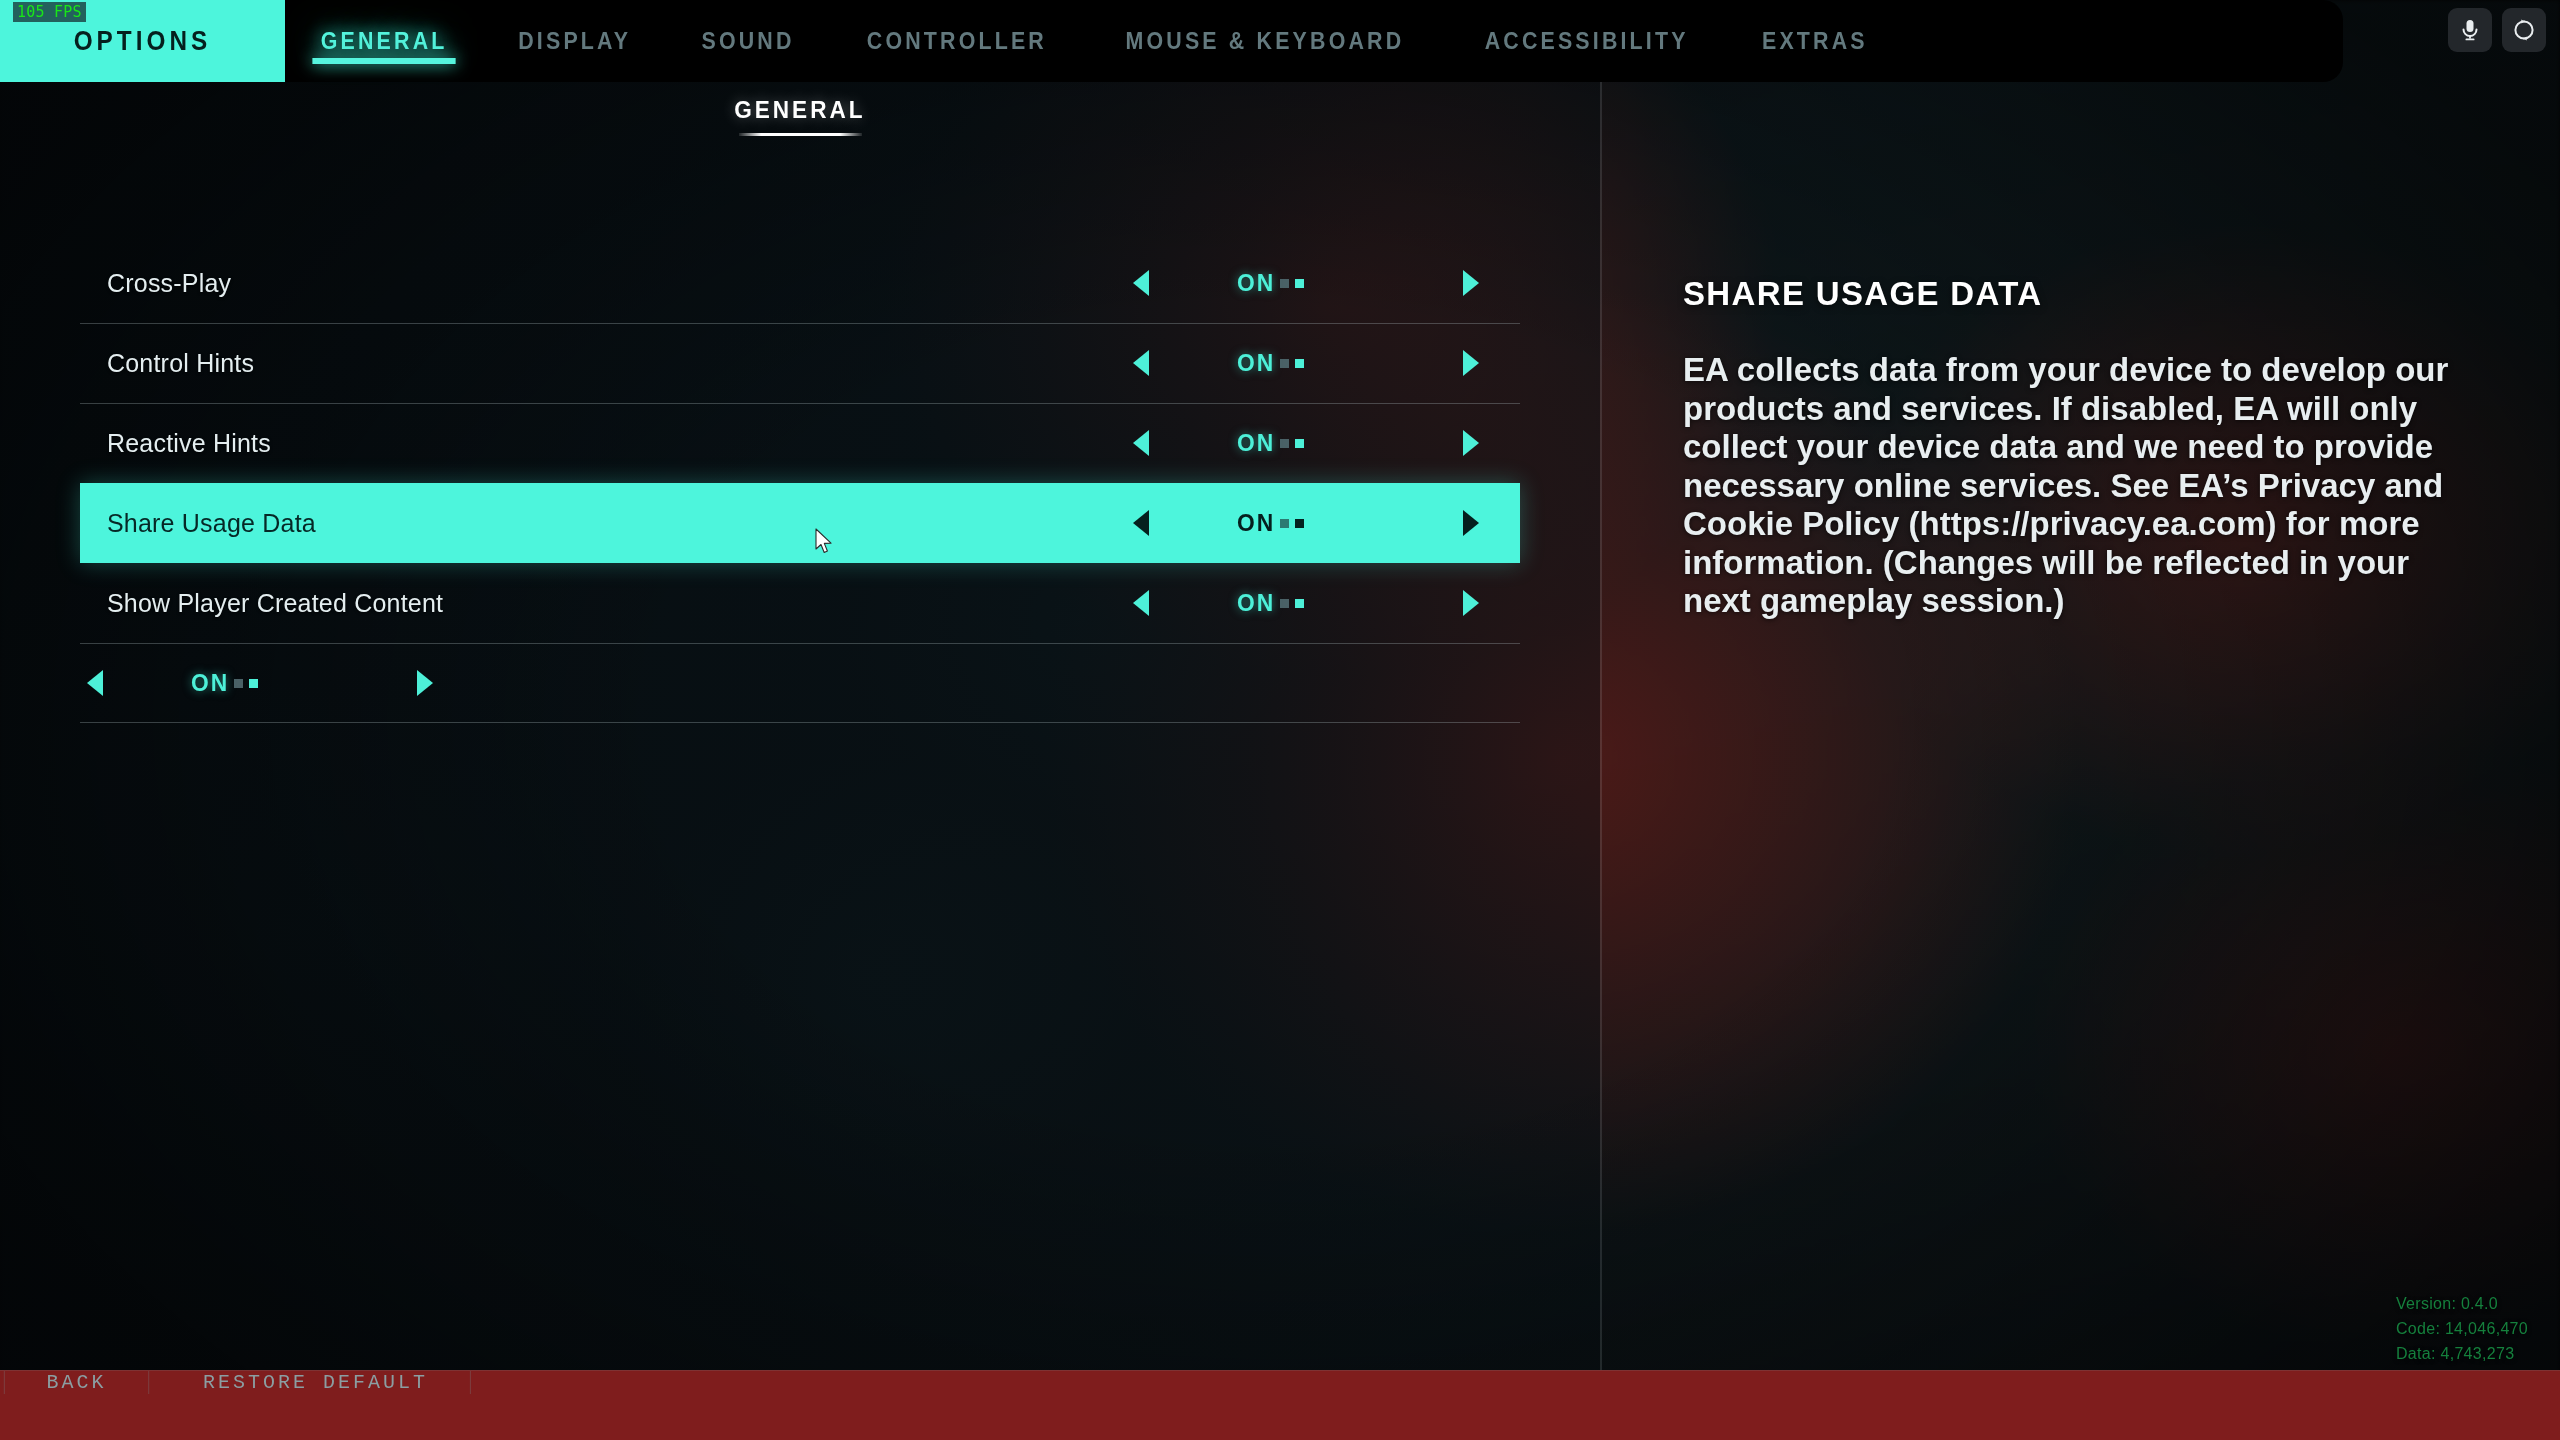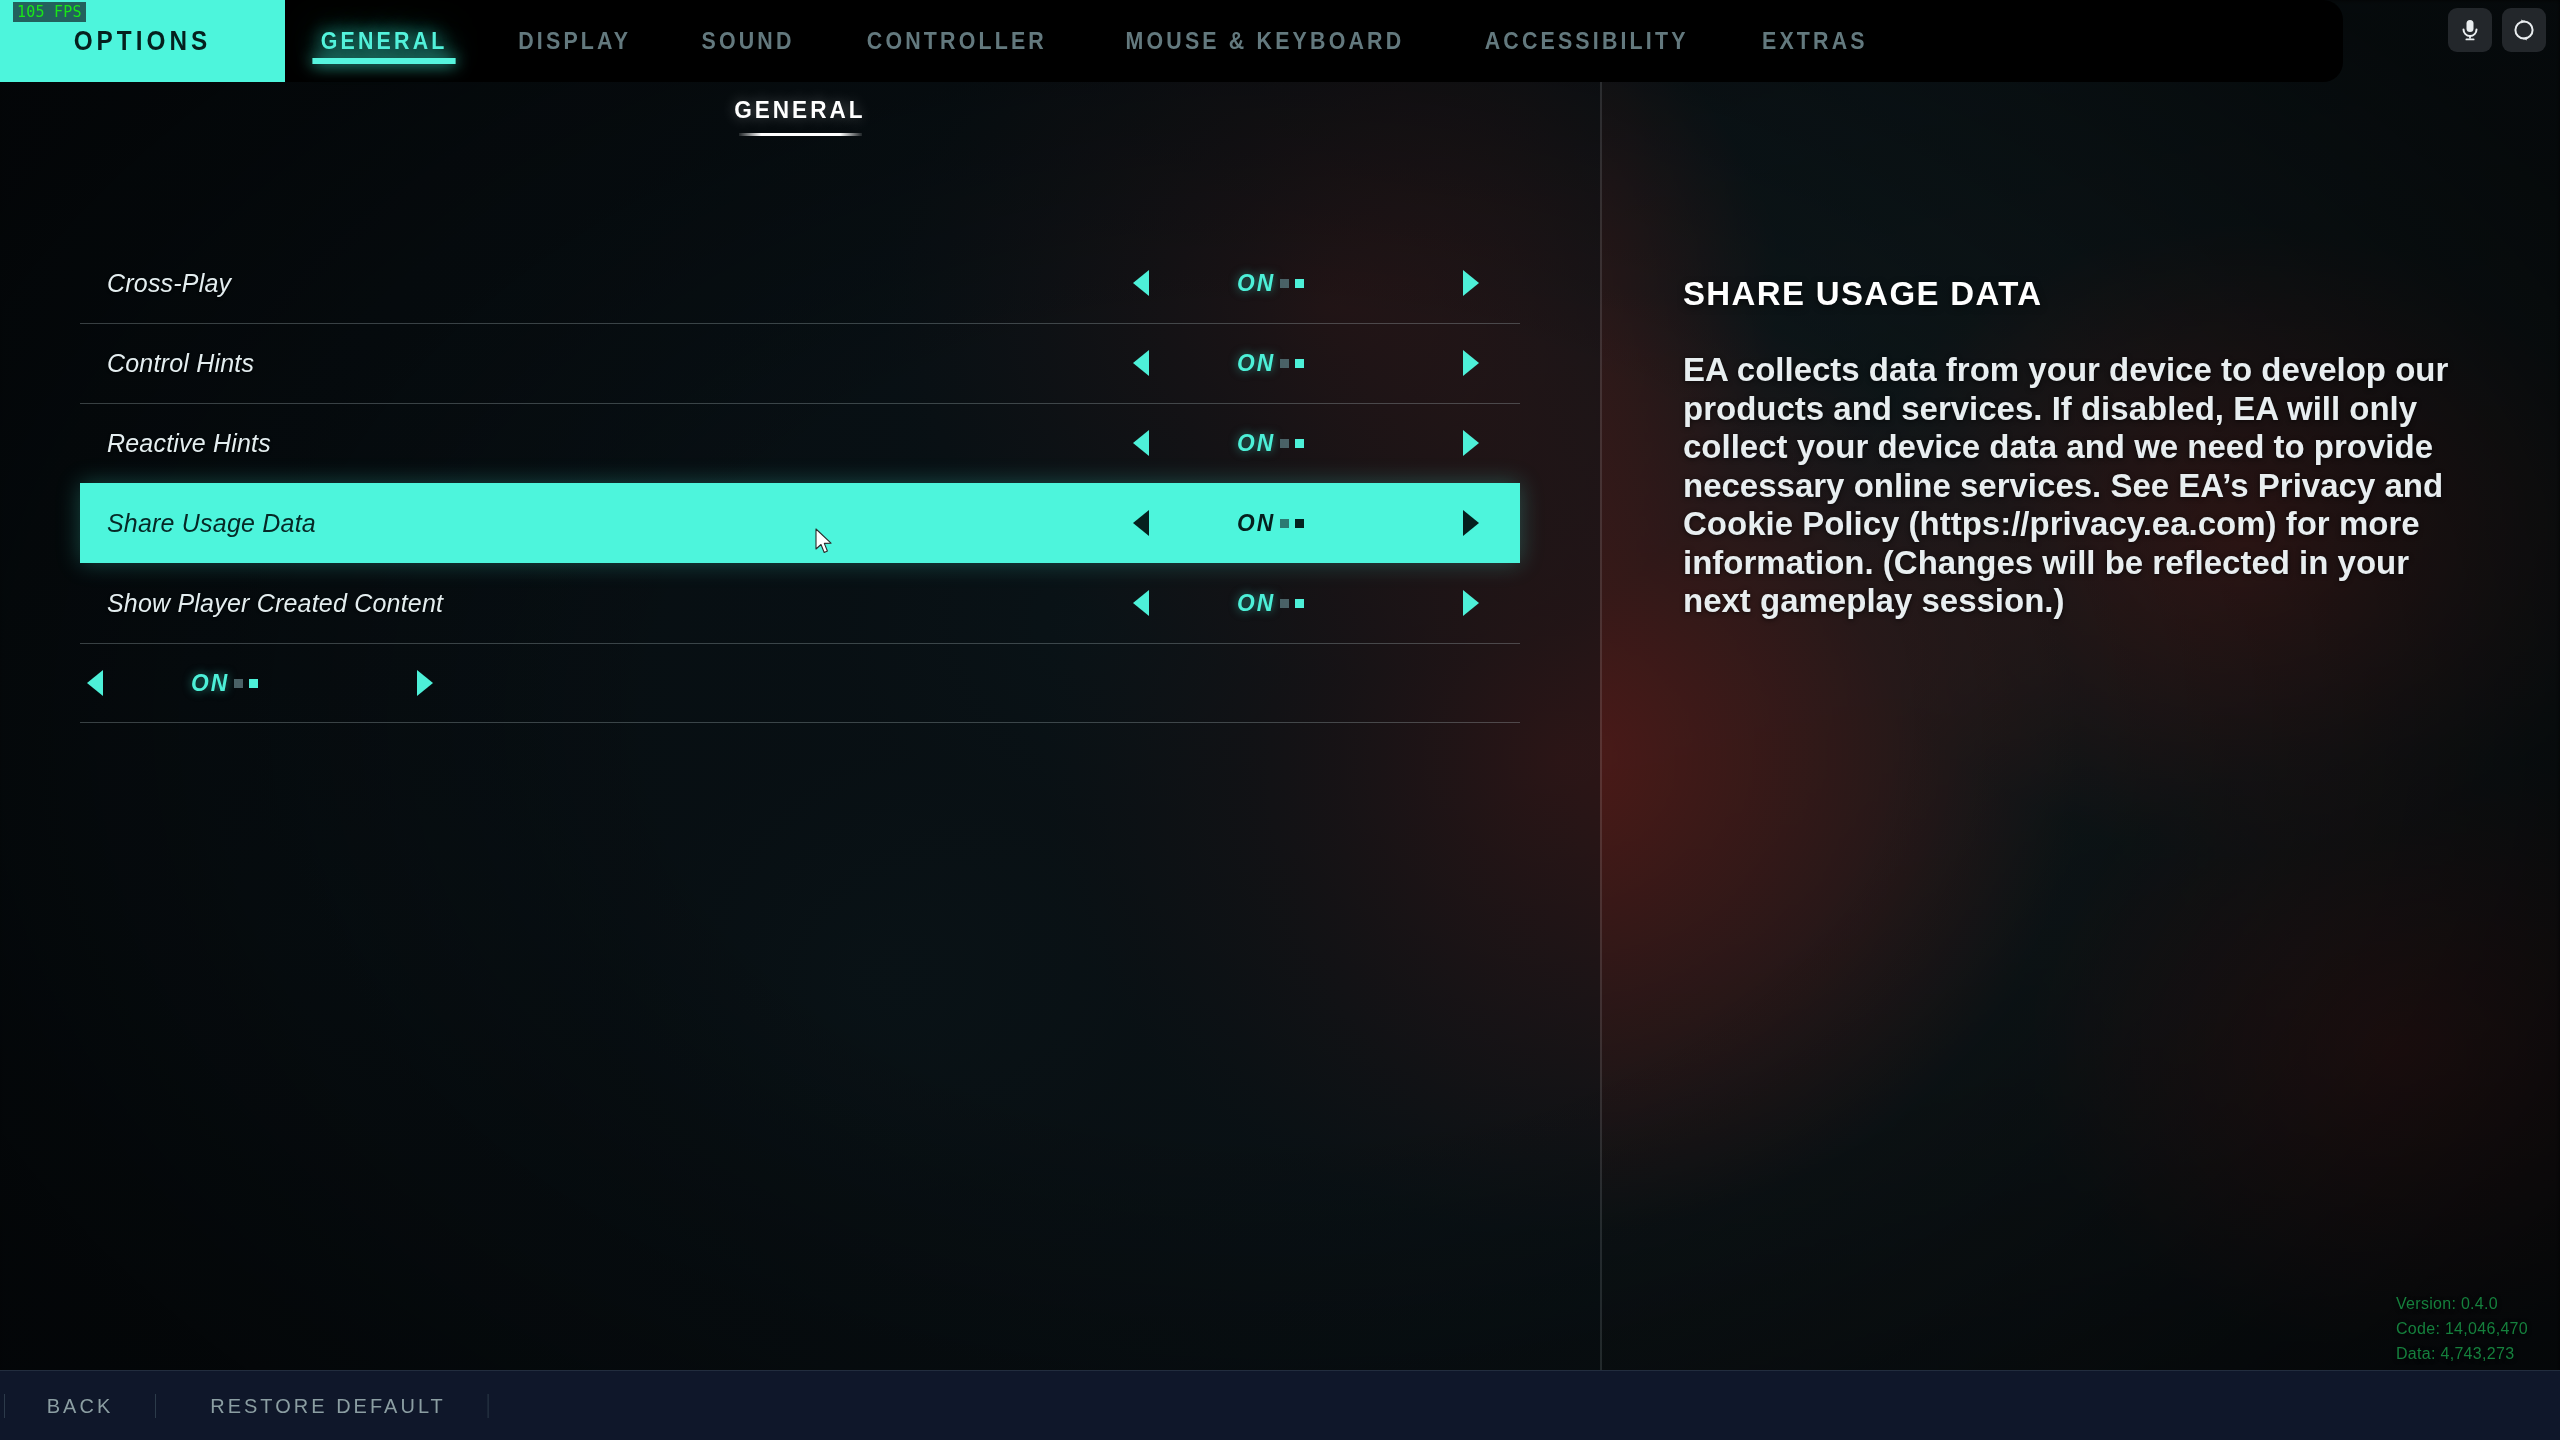--- a/index.html
+++ b/index.html
@@ -109,21 +109,21 @@
     text-shadow:0 0 14px rgba(255,255,255,.35);
     transform:scaleX(.94);
   }
   #subheader .sh-rule {
     margin-top:9px; width:123px; height:3px;
     background:linear-gradient(90deg, rgba(255,255,255,.1), #ffffff 18%, #ffffff 82%, rgba(255,255,255,.1));
   }
 
   
   #list {
-    position:absolute; left:80px; top:243px; width:1440px; z-index:20;font-style:italic;
+    position:absolute; left:80px; top:243px; width:1440px; z-index:20;
   }
   .row {
     position:relative; height:80px;
     display:flex; align-items:center;
     cursor:pointer;
   }
   .row + .row::before {
     content:""; position:absolute; left:0; right:0; top:0; height:1px;
     background:rgba(178,196,200,.30);
   }
@@ -187,23 +187,24 @@
   #version {
     position:absolute; right:32px; bottom:74px; z-index:25;
     font-size:16px; line-height:25px; color:#15803d;
     letter-spacing:.3px;
     text-shadow:0 1px 4px rgba(0,0,0,.8);
   }
 
   
   #footer {
     position:absolute; left:0; bottom:0; width:2560px; height:70px; z-index:30;
-    background:#0f172a;
-    display:flex; align-items:center;
+    background:#7f1d1d;
+    display:flex; align-items:flex-start;
     border-top:1px solid rgba(120,150,155,.18);
+    font-family:Liberation Mono, monospace;
   }
   .footer-btn {
     display:flex; align-items:center; justify-content:center;
     padding:0 44px;
     font-size:21px; font-weight:400; letter-spacing:3.2px; color:#8b9ea2;
     border-right:1px solid rgba(120,150,155,.30);
     transform:scaleX(.95);
     cursor:pointer; white-space:nowrap;
   }
   .footer-btn:first-child { border-left:1px solid rgba(120,150,155,.30); }

